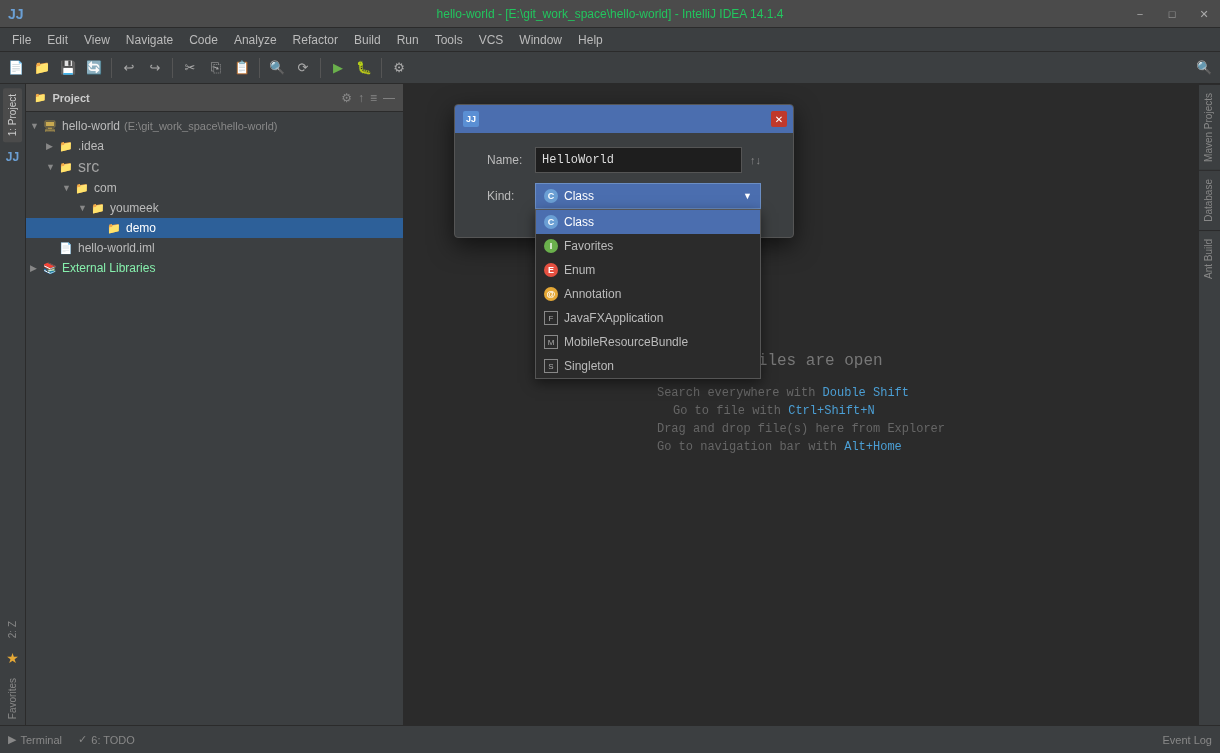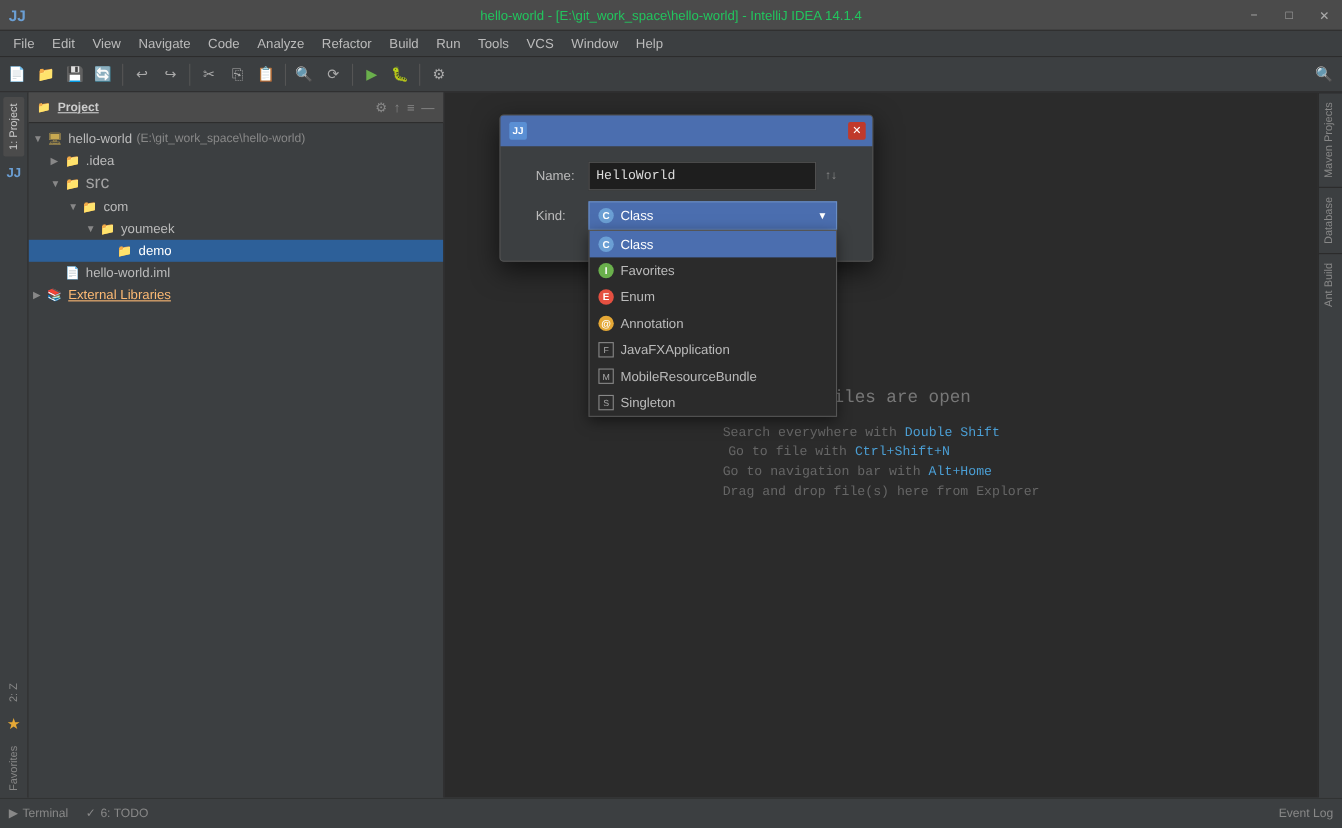--- a/index.html
+++ b/index.html
@@ -374,21 +374,21 @@
     <div style="font-size:12px;color:#6b9fd4;padding:4px;cursor:pointer;font-weight:bold;">JJ</div>
     <div style="flex:1;"></div>
     <div style="writing-mode:vertical-rl;transform:rotate(180deg);font-size:10px;color:#888;padding:6px 4px;cursor:pointer;">2: Z</div>
     <div style="font-size:14px;color:#e5a836;padding:4px;cursor:pointer;">★</div>
     <div style="writing-mode:vertical-rl;transform:rotate(180deg);font-size:10px;color:#888;padding:6px 4px;cursor:pointer;">Favorites</div>
   </div>
 
   <div id="project-panel" style="width:378px;background:#3c3f41;border-right:1px solid #2b2b2b;display:flex;flex-direction:column;">
     <div id="project-header" style="height:28px;background:#4b4b4b;display:flex;align-items:center;padding:0 8px;gap:6px;border-bottom:1px solid #2b2b2b;">
       <span style="font-size:10px;color:#888;">📁</span>
-      <span style="font-size:11px;color:#ccc;margin-right:auto;font-weight:bold;text-decoration:underline;">Project</span>
+      <span style="font-size:11px;color:#ccc;margin-right:auto;font-weight:bold;">Project</span>
       <span style="color:#888;cursor:pointer;font-size:12px;">⚙</span>
       <span style="color:#888;cursor:pointer;font-size:12px;">↑</span>
       <span style="color:#888;cursor:pointer;font-size:12px;">≡</span>
       <span style="color:#888;cursor:pointer;font-size:12px;">—</span>
     </div>
     <div id="project-tree" style="flex:1;overflow-y:auto;padding:4px 0;">
 
       <div class="tree-item" style="padding-left:4px;">
         <span class="arrow">▼</span>
         <span class="icon folder-icon">🖥</span>
@@ -428,32 +428,32 @@
 
       <div class="tree-item" style="padding-left:20px;">
         <span class="arrow"></span>
         <span class="icon" style="color:#6b9fd4;">📄</span>
         <span style="color:#bbbbbb;font-size:12px;">hello-world.iml</span>
       </div>
 
       <div class="tree-item" style="padding-left:4px;">
         <span class="arrow">▶</span>
         <span class="icon" style="color:#e5a836;">📚</span>
-        <span style="color:#fdba74;font-size:12px;text-decoration:underline;">External Libraries</span>
+        <span style="color:#86efac;font-size:12px;">External Libraries</span>
       </div>
     </div>
   </div>
 
   <div id="editor-area" style="flex:1;background:#2b2b2b;display:flex;align-items:center;justify-content:center;position:relative;">
     <div style="text-align:left;">
       <div style="font-family:'Courier New',monospace;font-size:16px;color:#777;margin-bottom:16px;text-align:center;">No files are open</div>
       <div class="hint-line" style="font-family:'Courier New',monospace;font-size:12px;color:#666;margin:4px 0;">Search everywhere with <span class="key" style="color:#4b9fd5;">Double Shift</span></div>
-      <div class="hint-line" style="font-family:'Courier New',monospace;font-size:12px;color:#666;margin:4px 5px;">Go to file with <span class="key" style="color:#4b9fd5;">Ctrl+Shift+N</span></div>
+      <div class="hint-line" style="font-family:'Courier New',monospace;font-size:12px;color:#666;margin:4px 16px;">Go to file with <span class="key" style="color:#4b9fd5;">Ctrl+Shift+N</span></div>
+      <div class="hint-line" style="font-family:'Courier New',monospace;font-size:12px;color:#666;margin:4px 0;">Drag and drop file(s) here from Explorer</div>
       <div class="hint-line" style="font-family:'Courier New',monospace;font-size:12px;color:#666;margin:4px 0;">Go to navigation bar with <span class="key" style="color:#4b9fd5;">Alt+Home</span></div>
-      <div class="hint-line" style="font-family:'Courier New',monospace;font-size:12px;color:#666;margin:4px 0;">Drag and drop file(s) here from Explorer</div>
     </div>
 
     <div id="create-class-dialog" style="position:absolute;left:50px;top:20px;background:#3c3f41;border:1px solid #555;border-radius:4px;width:340px;box-shadow:0 8px 24px rgba(0,0,0,0.6);">
 
       <div id="dialog-titlebar" style="background:#4b6eaf;height:28px;display:flex;align-items:center;padding:0 8px;border-radius:3px 3px 0 0;position:relative;">
         <div style="width:16px;height:16px;background:#5a8fd4;border-radius:2px;display:flex;align-items:center;justify-content:center;font-size:9px;color:white;font-weight:bold;margin-right:8px;">JJ</div>
         <div style="width:16px;height:16px;background:#c0392b;border-radius:2px;display:flex;align-items:center;justify-content:center;color:white;font-size:10px;cursor:pointer;position:absolute;right:6px;top:6px;">✕</div>
       </div>
 
       <div id="dialog-body" style="padding:14px 32px 16px;">

